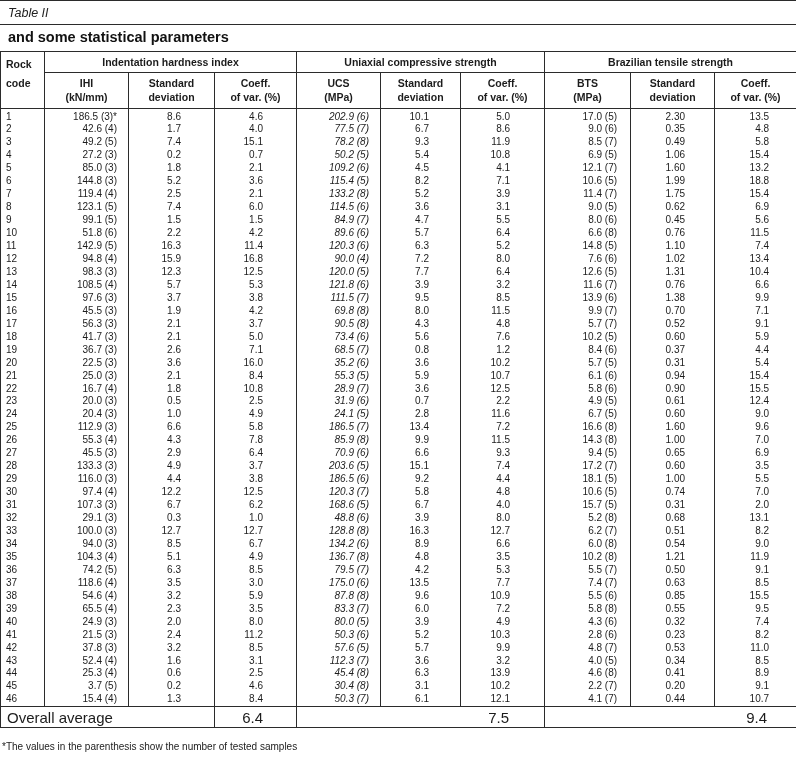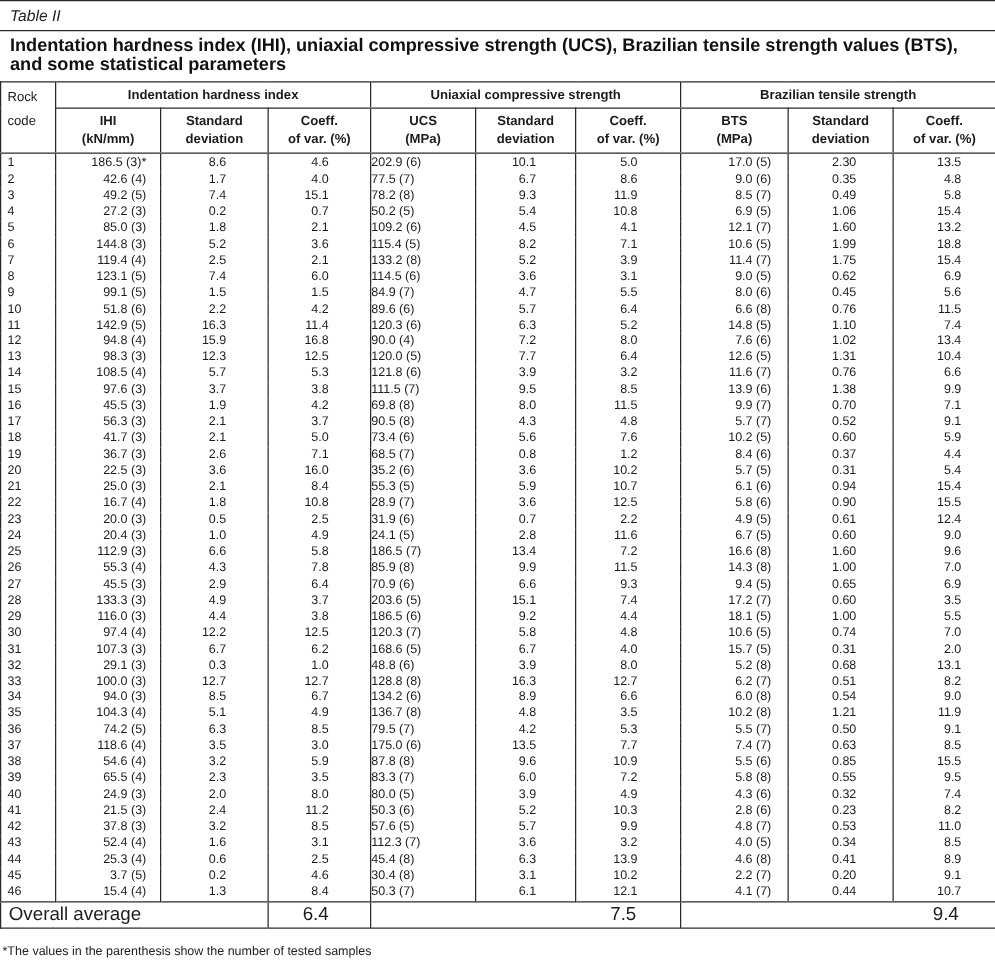--- a/index.html
+++ b/index.html
@@ -10,37 +10,37 @@
   .top-rule { border-top:1.5px solid #2b2b2b; width:796px; }
   .table-label { font-style:italic; font-size:12.5px; padding:5px 8px 4px 8px; color:#222; }
   .mid-rule { border-top:1.2px solid #2b2b2b; width:796px; }
   .caption { font-weight:bold; font-size:14.5px; line-height:14.5px; padding:5px 8px 6px 8px; color:#111; }
   .caption .cap-line { display:block; }
 
   table.data { border-collapse:collapse; table-layout:fixed; width:796px; border:1.5px solid #2b2b2b; }
   th, td { font-weight:normal; white-space:nowrap; overflow:hidden; }
 
   
-  th.rock { vertical-align:top; text-align:left; padding:3px 0 0 5px; font-weight:normal;
+  th.rock { vertical-align:top; text-align:left; padding:3px 0 0 5px; font-weight:bold;
             font-size:10.5px; line-height:19px; border-bottom:1px solid #2b2b2b; }
   th.rock span { display:block; }
   th.group { height:21px; text-align:center; font-weight:bold; font-size:10.5px;
              border-left:1px solid #2b2b2b; border-bottom:1px solid #2b2b2b; vertical-align:middle;margin-left:16px; }
   th.colhead { height:36px; text-align:center; font-weight:bold; font-size:10.5px; line-height:14px;
                border-left:1px solid #2b2b2b; border-bottom:1px solid #2b2b2b; vertical-align:middle; padding:2px 0 3px 0; }
   th.colhead span { display:block; }
 
   
   tbody td { font-size:10px; line-height:12.95px; height:12.95px; padding-top:0; padding-bottom:0; }
   tbody tr:first-child td { padding-top:2px; }
   td.c0 { text-align:left;  padding-left:5px; }
   td.c1 { text-align:right; padding-right:11px; border-left:1px solid #2b2b2b; }
   td.c2 { text-align:right; padding-right:33px; border-left:1px solid #2b2b2b; }
   td.c3 { text-align:right; padding-right:33px; border-left:1px solid #2b2b2b; }
-  td.c4 { text-align:left; padding-right:11px; border-left:1px solid #2b2b2b; }
+  td.c4 { text-align:right; padding-right:11px; border-left:1px solid #2b2b2b;font-style:italic; }
   td.c5 { text-align:right; padding-right:31px; border-left:1px solid #2b2b2b; }
   td.c6 { text-align:right; padding-right:34px; border-left:1px solid #2b2b2b; }
   td.c7 { text-align:right; padding-right:13px; border-left:1px solid #2b2b2b; }
   td.c8 { text-align:right; padding-right:29px; border-left:1px solid #2b2b2b; }
   td.c9 { text-align:right; padding-right:27px; border-left:1px solid #2b2b2b; }
 
   
   tr.overall td { border-top:1px solid #2b2b2b; height:21px; font-size:15px; vertical-align:middle; }
   td.oa-label { text-align:left; padding-left:6px; }
   td.oa-v1 { text-align:right; padding-right:33px; border-left:1px solid #2b2b2b; }
@@ -54,21 +54,20 @@
 
 <div class="page">
 
   <div class="top-rule"></div>
 
   <div class="table-label">Table II</div>
 
   <div class="mid-rule"></div>
 
   <div class="caption">
-    <span class="cap-line">Indentation hardness index (IHI), uniaxial compressive strength (UCS), Brazilian tensile strength values (BTS),</span>
     <span class="cap-line">and some statistical parameters</span>
   </div>
 
   <table class="data">
     <colgroup>
       <col style="width:44px">
         <col style="width:84px">
         <col style="width:86px">
         <col style="width:82px">
       <col style="width:84px">

